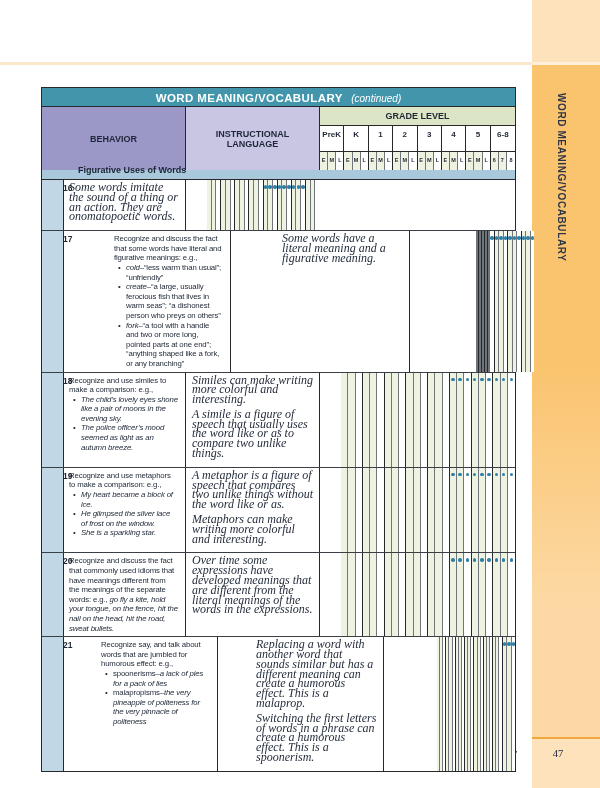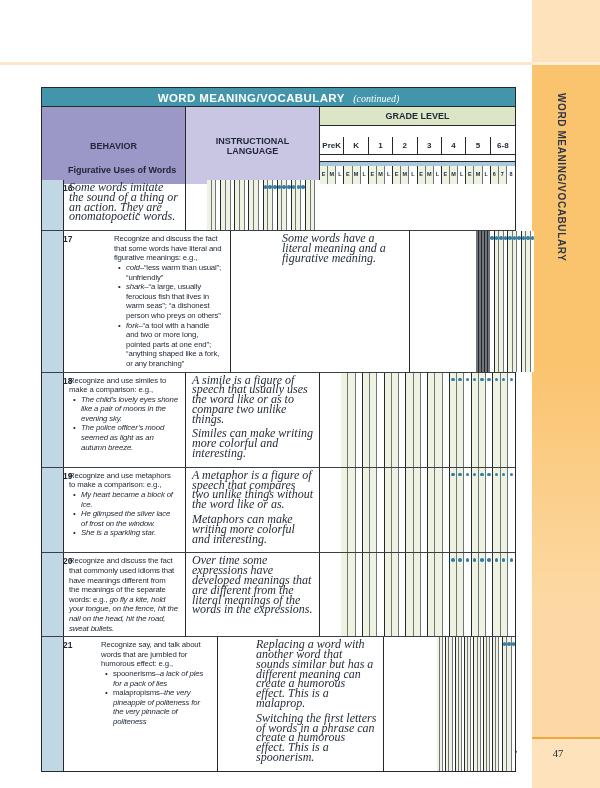--- a/index.html
+++ b/index.html
@@ -23,39 +23,39 @@
   .page-num{position:absolute;left:0;top:9px;width:52px;text-align:center;
             font-family:"Liberation Serif",serif;font-size:10.5px;color:#222B3E;}
   .footer-title{position:absolute;top:747px;left:230px;width:287px;text-align:right;
             font-family:"Liberation Serif",serif;font-style:italic;font-size:10.5px;color:#222B3E;}
   
   .ctable{position:absolute;left:41px;top:87px;width:475px;border:1.5px solid #26282C;box-sizing:border-box;background:#fff;}
   .ctable *{box-sizing:border-box;}
   .title-bar{height:19px;line-height:18px;background:var(--teal);border-bottom:1.5px solid #26282C;
              text-align:center;color:#fff;}
   .ttl{font-weight:bold;font-size:11.5px;letter-spacing:.4px;}
-  .cont{font-style:italic;font-size:10px;margin-left:4px;font-family:Liberation Serif, serif;}
+  .cont{font-style:italic;font-size:10px;margin-left:4px;font-family:Liberation Sans, sans-serif;}
   .hdr{display:grid;grid-template-columns:144px 134px 1fr;height:55px;border-bottom:1px solid #26282C;}
   .hcell{display:flex;align-items:center;justify-content:center;text-align:center;
          font-weight:bold;font-size:9px;color:#1F2638;border-right:1px solid #26282C;padding:0 10px;}
   .beh-h{background:var(--purpleDark);}
   .lang-h{background:var(--purpleLight);}
-  .grades-h{display:flex;flex-direction:column;gap:11px;}
+  .grades-h{display:flex;flex-direction:column;}
   .glabel{height:19px;line-height:19px;background:var(--green);text-align:center;
           font-weight:bold;font-size:9px;border-bottom:1px solid #26282C;}
-  .g-groups{display:grid;grid-template-columns:repeat(8,1fr);height:18px;border-bottom:1px solid #26282C;}
+  .g-groups{display:grid;grid-template-columns:repeat(8,1fr);height:26px;border-bottom:1px solid #26282C;}
   .g-group{border-right:1px solid #26282C;text-align:center;font-weight:bold;font-size:8px;line-height:17px;background:#fff;}
   .g-group:last-child{border-right:none;}
   .g-subs{display:grid;grid-template-columns:repeat(24,1fr);height:18px;}
   .g-sub{border-right:1px solid #70757C;text-align:center;font-weight:bold;font-size:5.5px;line-height:17px;}
   .g-sub.gend{border-right:1px solid #26282C;}
   .g-sub:last-child{border-right:none;}
   .tint{background:var(--tint);} .lt{background:#fff;}
   .section-bar{height:18px;line-height:17px;background:var(--sectionBlue);border-bottom:1px solid #26282C;
-               font-weight:bold;font-size:9px;color:#1C2433;padding-left:26px;}
+               font-weight:bold;font-size:9px;color:#1C2433;padding-left:36px;}
   .trow{display:grid;grid-template-columns:21px 123px 134px 1fr;border-bottom:1px solid #3A3F46;}
   .trow:last-child{border-bottom:none;}
   .cell{border-right:1px solid #26282C;padding-left:21px;}
   .numcell{background:var(--numBlue);text-align:center;padding-top:3px;font-weight:bold;font-size:8.5px;}
   .behcell{padding:3px 7px 3px 6px;font-size:7.8px;line-height:9.6px;letter-spacing:-.15px;font-weight:500;}
   .langcell{padding:3px 6px 3px 6px;font-family:Liberation Serif, serif;font-style:italic;
             font-size:12px;line-height:9.8px;color:#242D3C;}
   .lpara{margin:0 0 5px 0;}
   .bullet{position:relative;padding-left:11px;margin-left:1px;}
   .bdot{position:absolute;left:3px;top:0;}
@@ -184,21 +184,21 @@
             <div class="gcell tint"></div>
             <div class="gcell tint"></div>
             <div class="gcell lt gend"></div>
           </div>
         </div>
         <div class="trow" style="min-height: 140px; gap: 45px;">
           <div class="cell numcell">17</div>
           <div class="cell behcell">
             <div><span>Recognize and discuss the fact that some words have literal and figurative meanings: e.g.,</span></div>
             <div class="bullet"><span class="bdot">•</span><span class="it">cold</span><span>–“less warm than usual”; “unfriendly”</span></div>
-            <div class="bullet"><span class="bdot">•</span><span class="it">shark</span><span>–“a large, usually ferocious fish that lives in warm seas”; “a dishonest person who preys on others”</span></div>
+            <div class="bullet"><span class="bdot">•</span><span class="it">create</span><span>–“a large, usually ferocious fish that lives in warm seas”; “a dishonest person who preys on others”</span></div>
             <div class="bullet"><span class="bdot">•</span><span class="it">fork</span><span>–“a tool with a handle and two or more long, pointed parts at one end”; “anything shaped like a fork, or any branching”</span></div>
           </div>
           <div class="cell langcell">
             <div class="lpara">Some words have a literal meaning and a figurative meaning.</div>
           </div>
           <div class="cell gridcell">
             <div class="gcell tint"></div>
             <div class="gcell tint"></div>
             <div class="gcell lt gend"></div>
             <div class="gcell tint"></div>
@@ -245,22 +245,22 @@
           </div>
         </div>
         <div class="trow" style="min-height: 80px;">
           <div class="cell numcell">18</div>
           <div class="cell behcell">
             <div><span>Recognize and use similes to make a comparison: e.g.,</span></div>
             <div class="bullet"><span class="bdot">•</span><span class="it">The child’s lovely eyes shone like a pair of moons in the evening sky.</span></div>
             <div class="bullet"><span class="bdot">•</span><span class="it">The police officer’s mood seemed as light as an autumn breeze.</span></div>
           </div>
           <div class="cell langcell">
+            <div class="lpara">Similes can make writing more colorful and interesting.</div>
             <div class="lpara">A simile is a figure of speech that usually uses the word like or as to compare two unlike things.</div>
-            <div class="lpara">Similes can make writing more colorful and interesting.</div>
           </div>
           <div class="cell gridcell">
             <div class="gcell tint"></div>
             <div class="gcell tint"></div>
             <div class="gcell lt gend"></div>
             <div class="gcell tint"></div>
             <div class="gcell tint"></div>
             <div class="gcell lt gend"></div>
             <div class="gcell tint"></div>
             <div class="gcell tint"></div>

